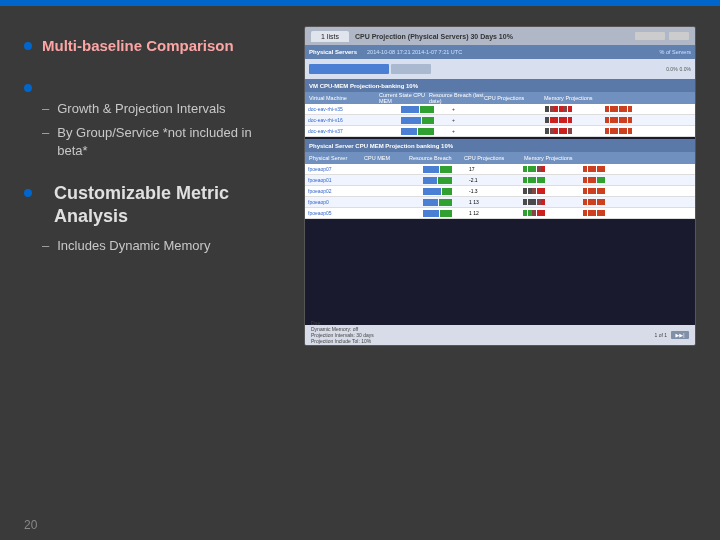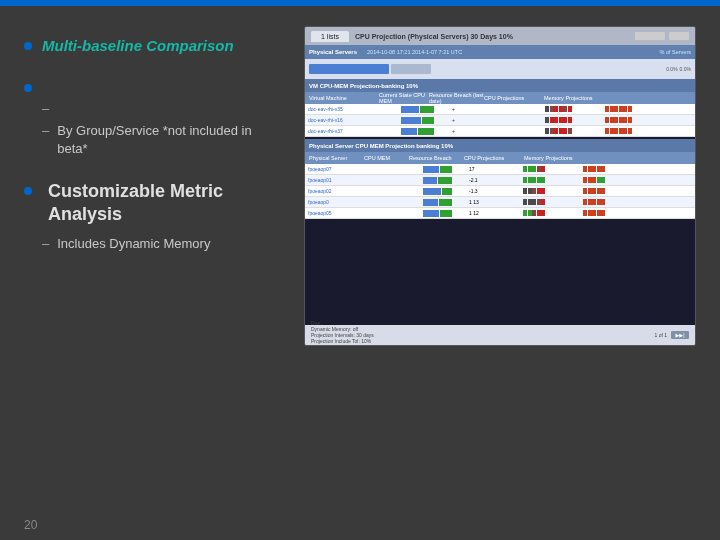--- a/index.html
+++ b/index.html
@@ -68,25 +68,24 @@
     .bullet-dot {
       width: 8px;
       height: 8px;
       background: #0066cc;
       border-radius: 50%;
       flex-shrink: 0;
       margin-top: 6px;
     }
 
     .bullet-text {
-      color: #14b8a6;
+      color: #fca5a5;
       font-size: 15px;
       font-weight: bold;
       line-height: 1.3;
-      font-style: italic;
     }
 
     .sub-bullets {
       padding-left: 18px;
       margin-top: 4px;
     }
 
     .sub-bullet {
       display: flex;
       align-items: flex-start;
@@ -104,21 +103,21 @@
     .sub-text {
       color: #c8c8c8;
       font-size: 13px;
       line-height: 1.4;
     }
 
     
     .large-bullet {
       display: flex;
       align-items: flex-start;
-      gap: 16px;
+      gap: 22px;
       margin-bottom: 8px;
     }
 
     .large-bullet-dot {
       width: 8px;
       height: 8px;
       background: #0066cc;
       border-radius: 50%;
       flex-shrink: 0;
       margin-top: 7px;
@@ -235,20 +234,21 @@
         </div>
       </div>
 
       <div class="bullet-section">
         <div class="bullet-main">
           <div class="bullet-dot"></div>
         </div>
         <div class="sub-bullets">
           <div class="sub-bullet">
             <span class="sub-dash">–</span>
+            <span class="sub-text">Growth &amp; Projection Intervals</span>
           </div>
           <div class="sub-bullet">
             <span class="sub-dash">–</span>
             <span class="sub-text">By Group/Service  *not included in beta*</span>
           </div>
         </div>
       </div>
 
       <div class="bullet-section">
         <div class="large-bullet">

